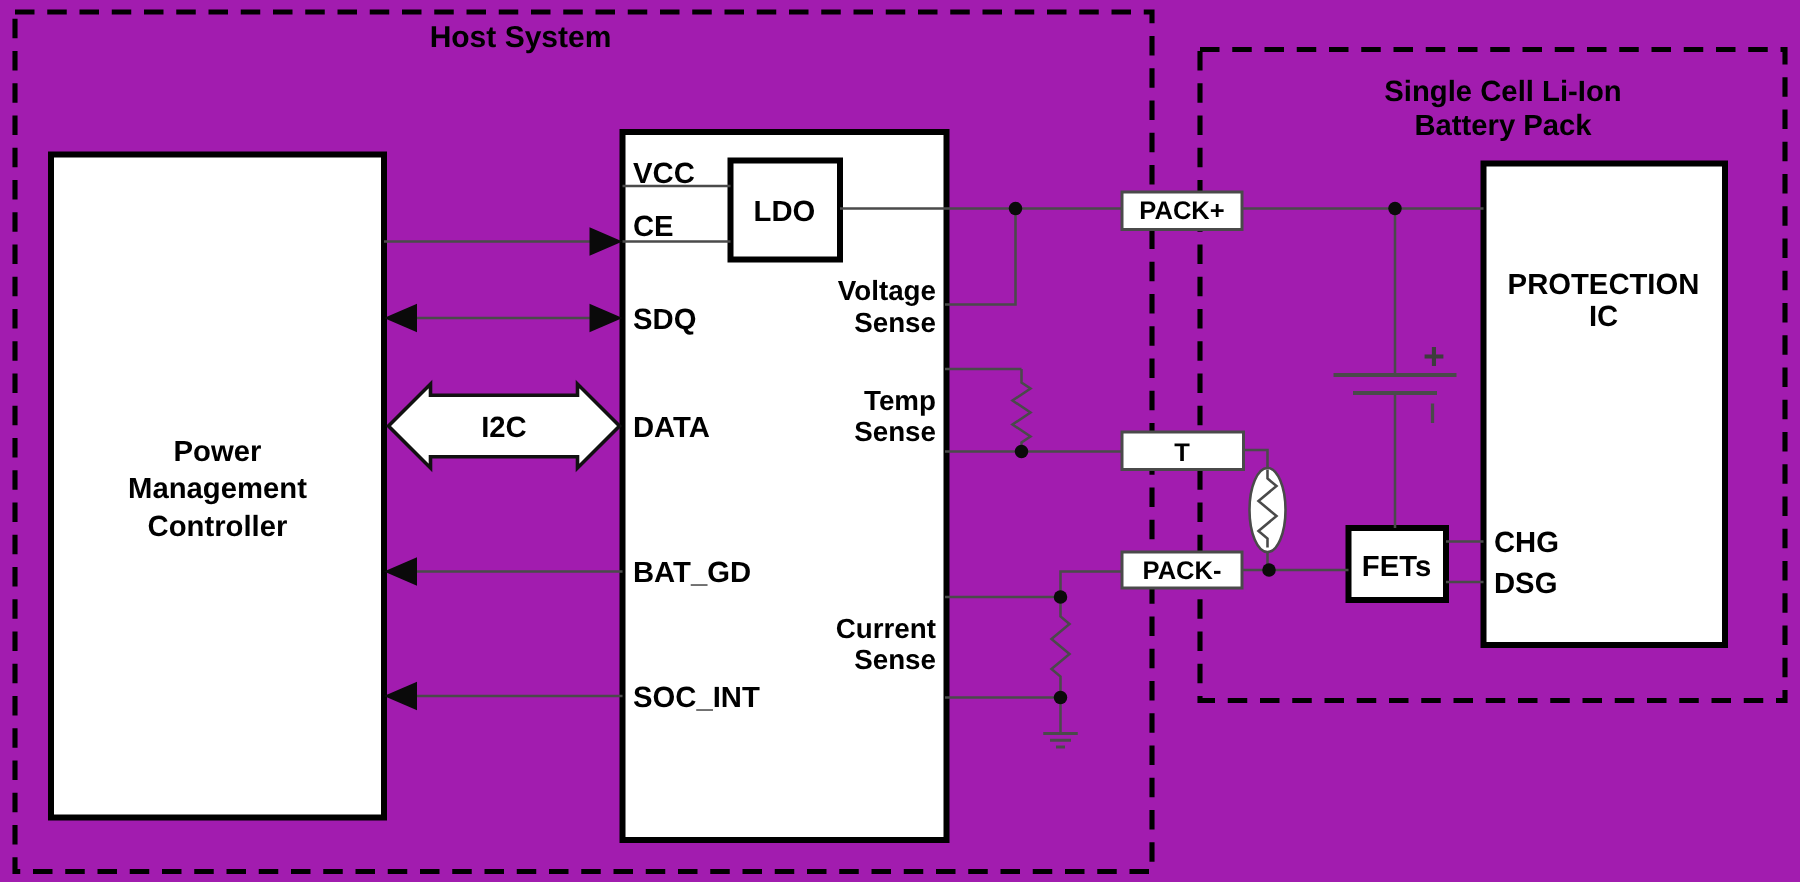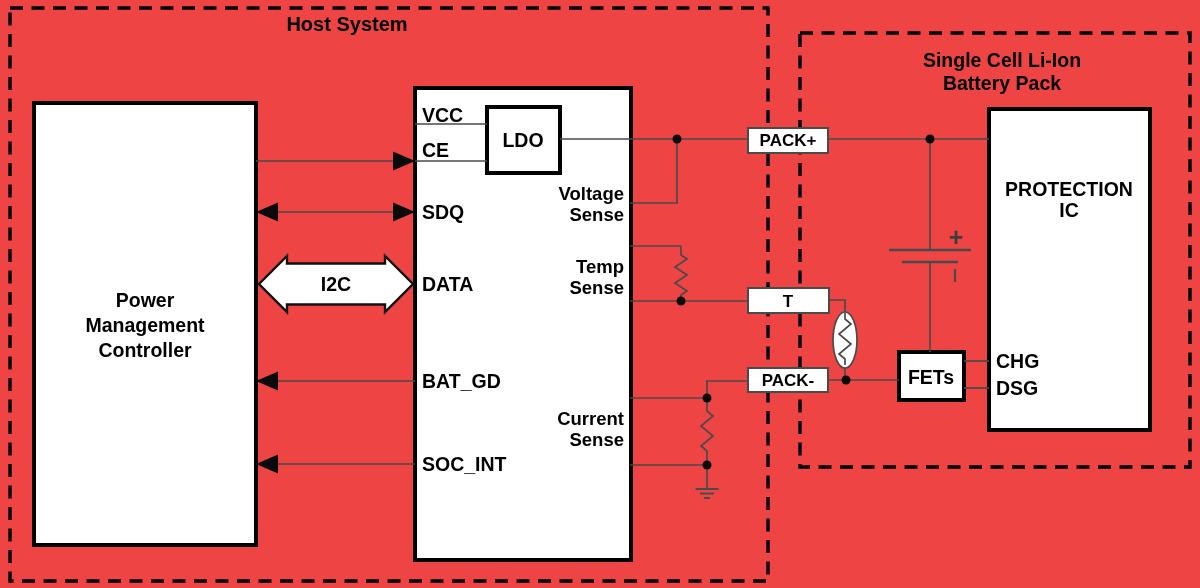--- a/index.html
+++ b/index.html
@@ -4,21 +4,21 @@
 <style>
   html, body {
     margin: 0;
     padding: 0;
     background: #ffffff;
   }
   .stage {
     position: relative;
     width: 1200px;
     height: 588px;
-    background: #ef4444;
+    background: #a21caf;
     font-family: "Liberation Sans", sans-serif;
   }
   svg { display: block; }
   text {
     font-family: "Liberation Sans", "DejaVu Sans", sans-serif;
     font-weight: bold;
     fill: #000000;
   }
   .t20 { font-size: 20px; }
   .t19 { font-size: 19.5px; }

